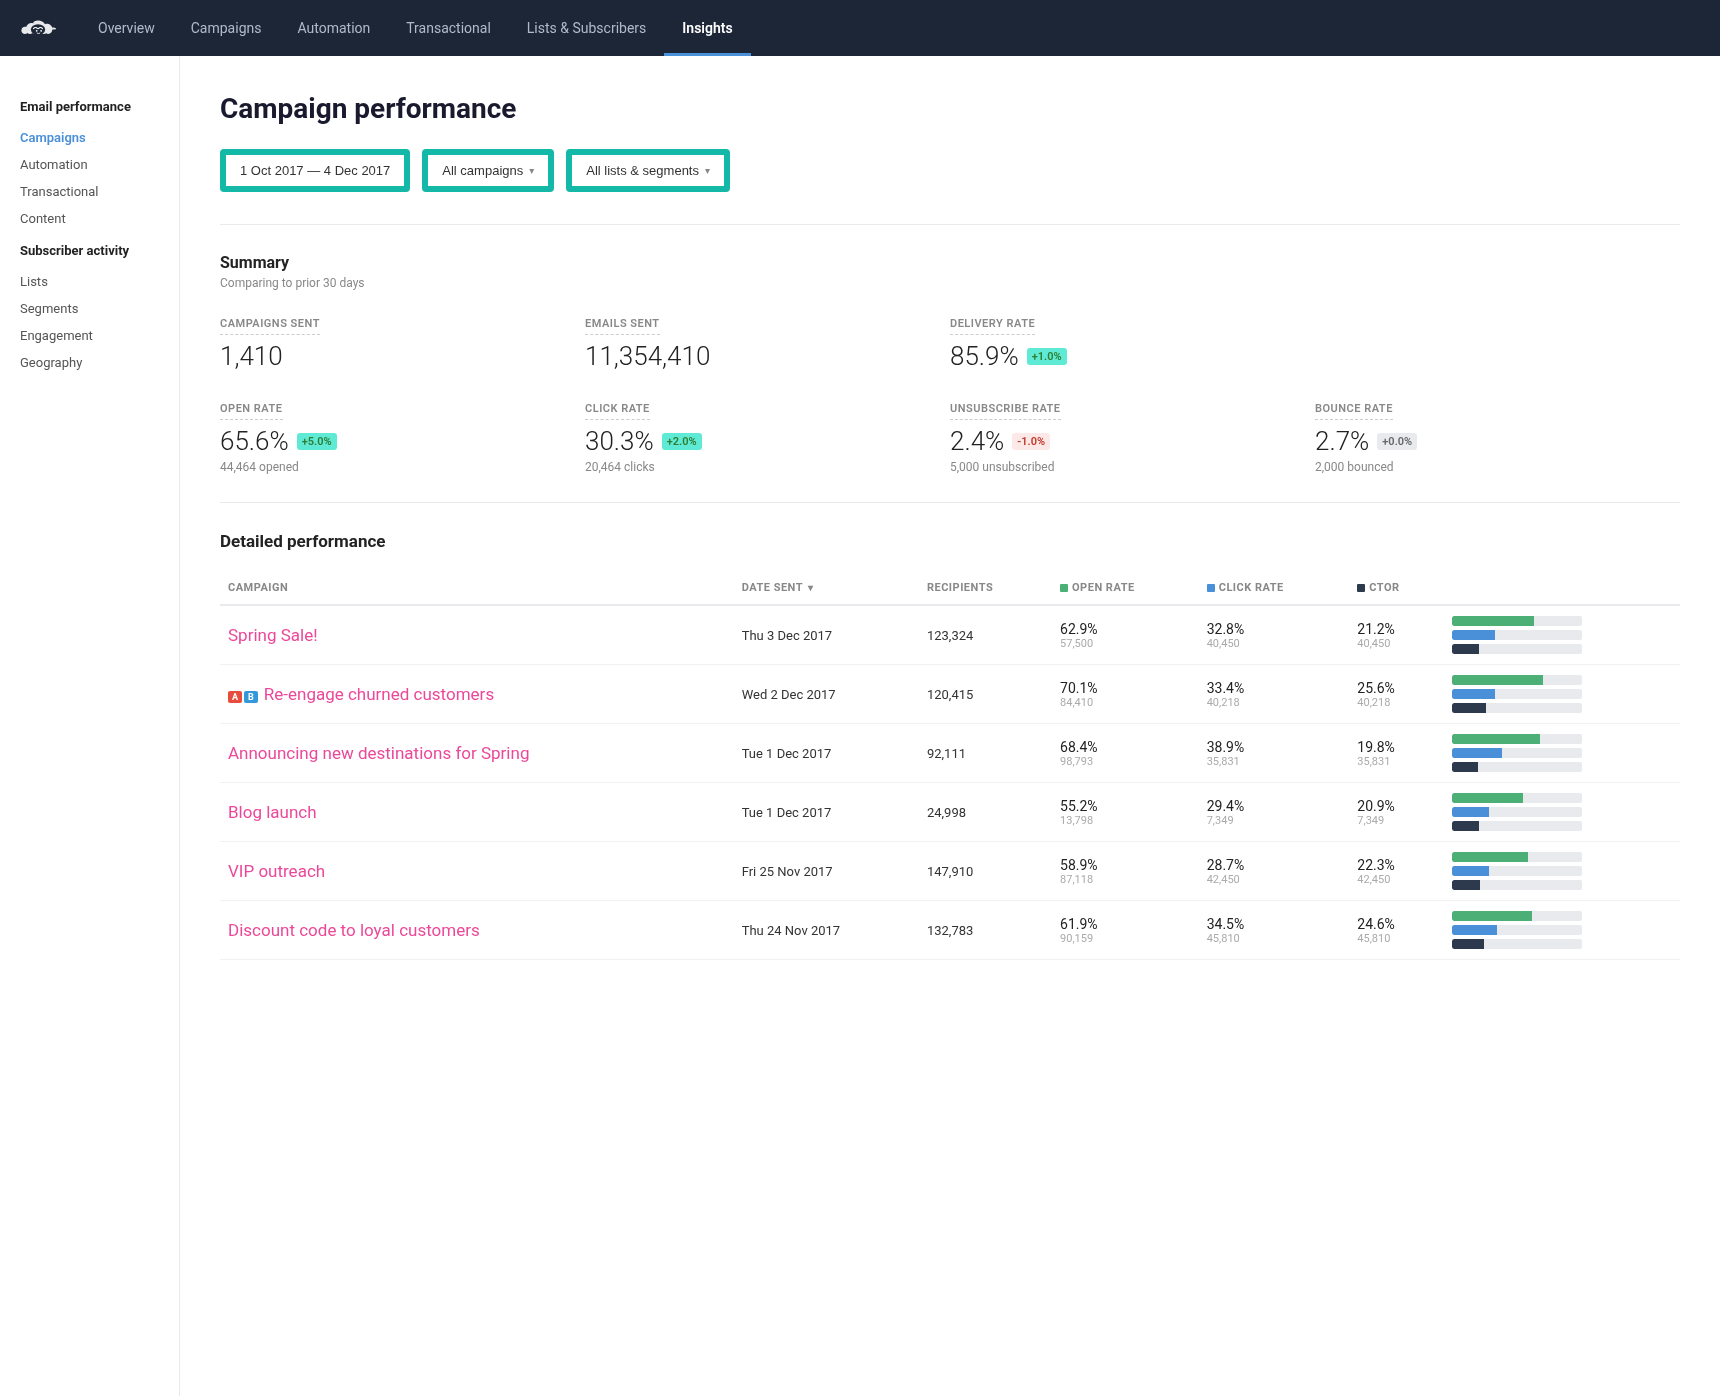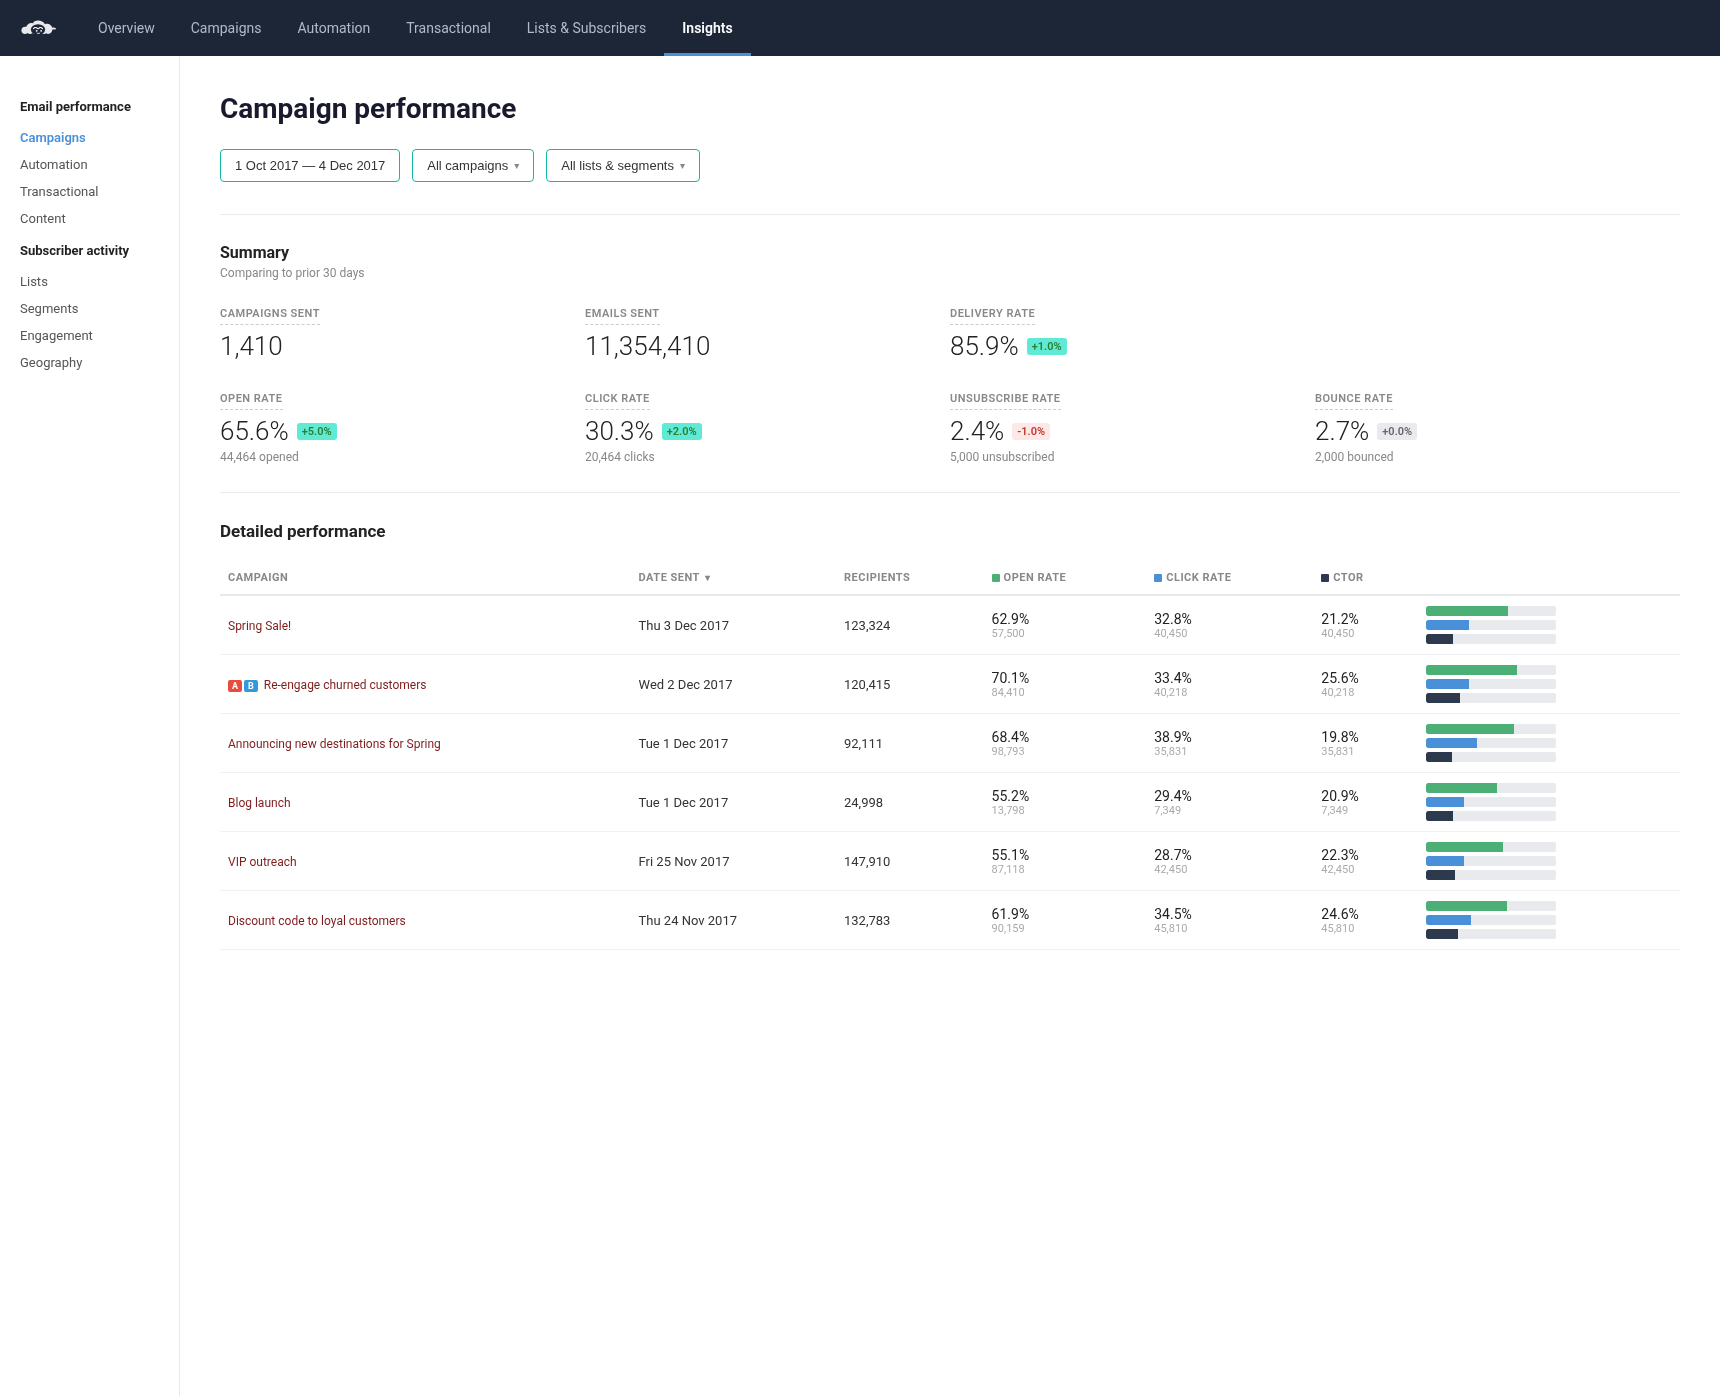--- a/index.html
+++ b/index.html
@@ -21,21 +21,21 @@
     .sidebar-section-title:first-child { margin-top: 11px; }
     .sidebar-item { display: block; padding: 6px 0; font-size: 13px; color: #555; cursor: pointer; text-decoration: none; }
     .sidebar-item.active { color: #4a90d9; font-weight: 600; }
 
     
     .main { flex: 1; padding: 36px 40px; }
     .page-title { font-size: 28px; font-weight: 700; color: #1a1a2e; margin-bottom: 24px; }
 
     
     .filters { display: flex; gap: 12px; margin-bottom: 32px; }
-    .filter-btn { border: 1px solid #14b8a6; background: #fff; border-radius: 4px; padding: 8px 14px; font-size: 13px; color: #333; cursor: pointer; display: flex; align-items: center; gap: 6px; }
+    .filter-btn { border: 6px solid #14b8a6; background: #fff; border-radius: 4px; padding: 8px 14px; font-size: 13px; color: #333; cursor: pointer; display: flex; align-items: center; gap: 6px; }
     .chevron { font-size: 10px; color: #888; }
 
     
     .summary-title { font-size: 16px; font-weight: 700; color: #222; margin-bottom: 4px; }
     .summary-subtitle { font-size: 12px; color: #888; margin-bottom: 24px; }
     .divider { border: none; border-top: 1px solid #e8eaed; margin: 28px 0; }
 
     .stats-row { display: flex; gap: 0; margin-bottom: 28px; }
     .stat-block { flex: 1; }
     .stat-label { font-size: 11px; color: #888; font-weight: 600; letter-spacing: 0.5px; margin-bottom: 6px; text-transform: uppercase; border-bottom: 1px dashed #ccc; padding-bottom: 4px; display: inline-block; }
@@ -44,21 +44,21 @@
     .badge-green { background: #5eead4; color: #2e7d32; }
     .badge-red { background: #fde8e8; color: #c0392b; }
     .badge-grey { background: #e8eaed; color: #666; }
     .stat-sub { font-size: 12px; color: #888; margin-top: 4px; }
 
     
     .section-title { font-size: 17px; font-weight: 700; color: #222; margin-bottom: 20px; }
     .perf-table { width: 100%; border-collapse: collapse; }
     .perf-table th { text-align: left; font-size: 11px; font-weight: 700; color: #888; letter-spacing: 0.5px; text-transform: uppercase; padding: 10px 8px; border-bottom: 2px solid #e8eaed; }
     .perf-table td { padding: 10px 8px; vertical-align: middle; border-bottom: 1px solid #f0f1f3; font-size: 13px; }
-    .campaign-link { color: #7f1d1d; text-decoration: none; font-size: 12px; }
+    .campaign-link { color: #ec4899; text-decoration: none; font-size: 17px; }
     .rate-main { font-size: 14px; color: #222; }
     .rate-sub { font-size: 11px; color: #aaa; }
     .bar-cell { display: flex; flex-direction: column; gap: 4px; min-width: 130px; }
     .bar-row { display: flex; align-items: center; height: 10px; background: #e8eaed; border-radius: 2px; overflow: hidden; width: 130px; }
     .bar-fill-green { background: #4caf76; height: 100%; border-radius: 2px 0 0 2px; }
     .bar-fill-blue { background: #4a90d9; height: 100%; border-radius: 2px 0 0 2px; }
     .bar-fill-dark { background: #2d3a4e; height: 100%; border-radius: 2px 0 0 2px; }
     .th-dot { display: inline-block; width: 8px; height: 8px; border-radius: 1px; margin-right: 4px; vertical-align: middle; }
     .dot-green { background: #4caf76; }
     .dot-blue { background: #4a90d9; }
@@ -331,21 +331,21 @@
                     <div class="bar-fill-dark" style="width: 21%;"></div>
                   </div>
                 </div>
               </td>
             </tr>
             <tr>
               <td><a class="campaign-link" href="#">VIP outreach</a></td>
               <td>Fri 25 Nov 2017</td>
               <td>147,910</td>
               <td>
-                <div class="rate-main">55.1%</div>
+                <div class="rate-main">58.9%</div>
                 <div class="rate-sub">87,118</div>
               </td>
               <td>
                 <div class="rate-main">28.7%</div>
                 <div class="rate-sub">42,450</div>
               </td>
               <td>
                 <div class="rate-main">22.3%</div>
                 <div class="rate-sub">42,450</div>
               </td>

